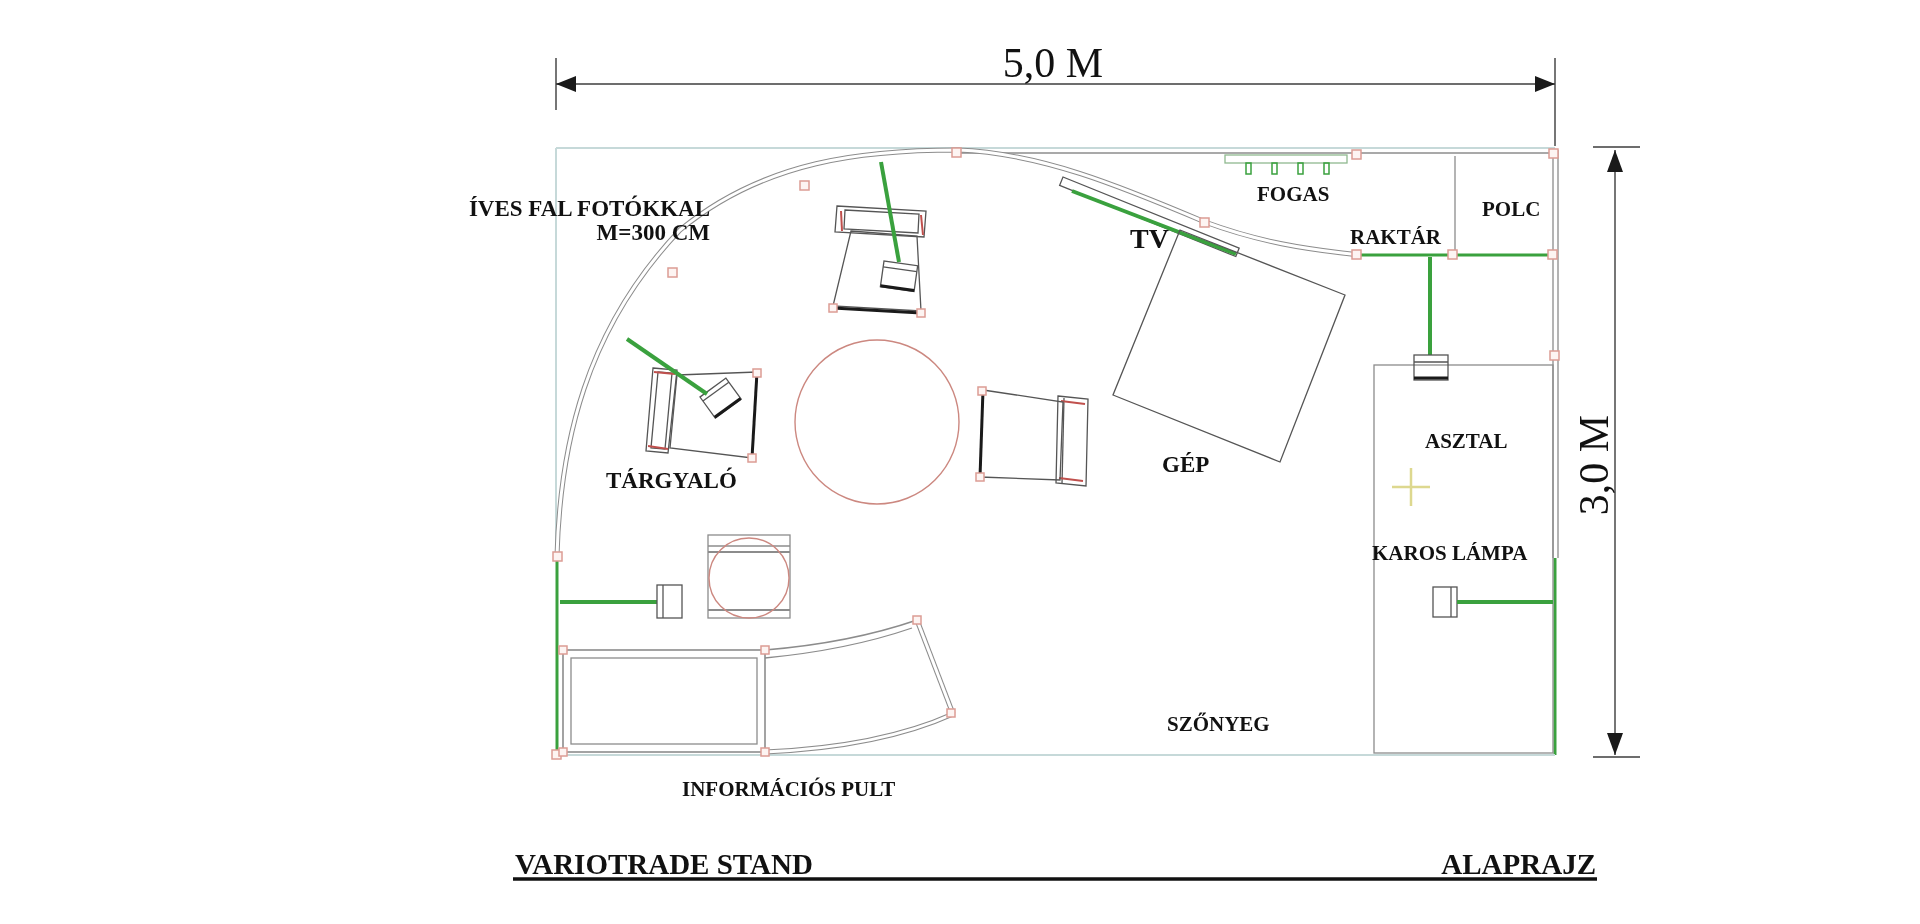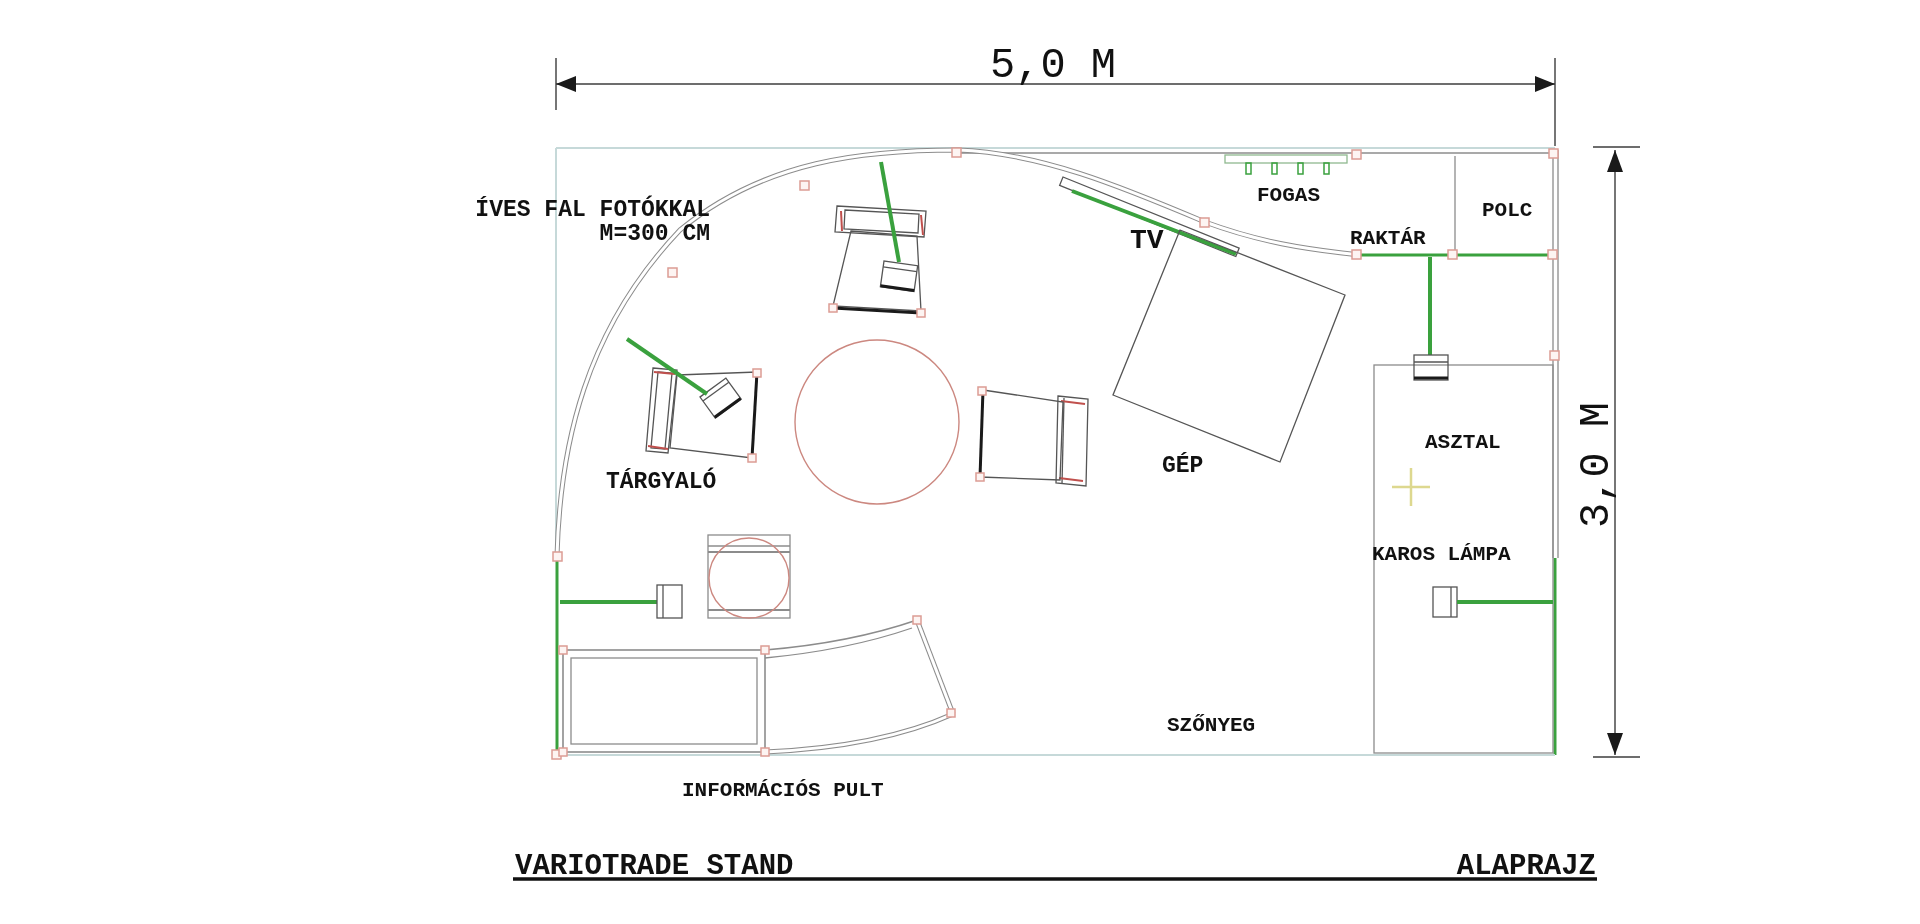--- a/index.html
+++ b/index.html
@@ -10,21 +10,21 @@
     --ink:#111111;
     --marker-pink:#dc9c94;
     --marker-fill:#fdf4f2;
     --table-red:#cc8880;
     --cross-yellow:#ddd88f;
     --accent-red:#c0504d;
   }
   html,body{margin:0;padding:0;background:#ffffff;}
   .stage{
     position:relative;width:1920px;height:924px;background:#ffffff;overflow:hidden;
-    font-family:Liberation Mono, monospace;
+    font-family:Liberation Serif, serif;
   }
   svg{position:absolute;left:0;top:0;}
   
   .thin-gray{stroke:var(--line-gray);stroke-width:1.3;fill:none;}
   .thin-dark{stroke:var(--line-dark);stroke-width:1.3;fill:none;}
   .teal{stroke:var(--boundary-teal);stroke-width:2;fill:none;}
   .green{stroke:var(--wall-green);fill:none;}
   .greenwall{stroke:var(--wall-green);stroke-width:3;fill:none;}
   .lightline{stroke:var(--wall-green);stroke-width:4;fill:none;}
   .curve-outer{stroke:var(--line-gray);stroke-width:5;fill:none;}

